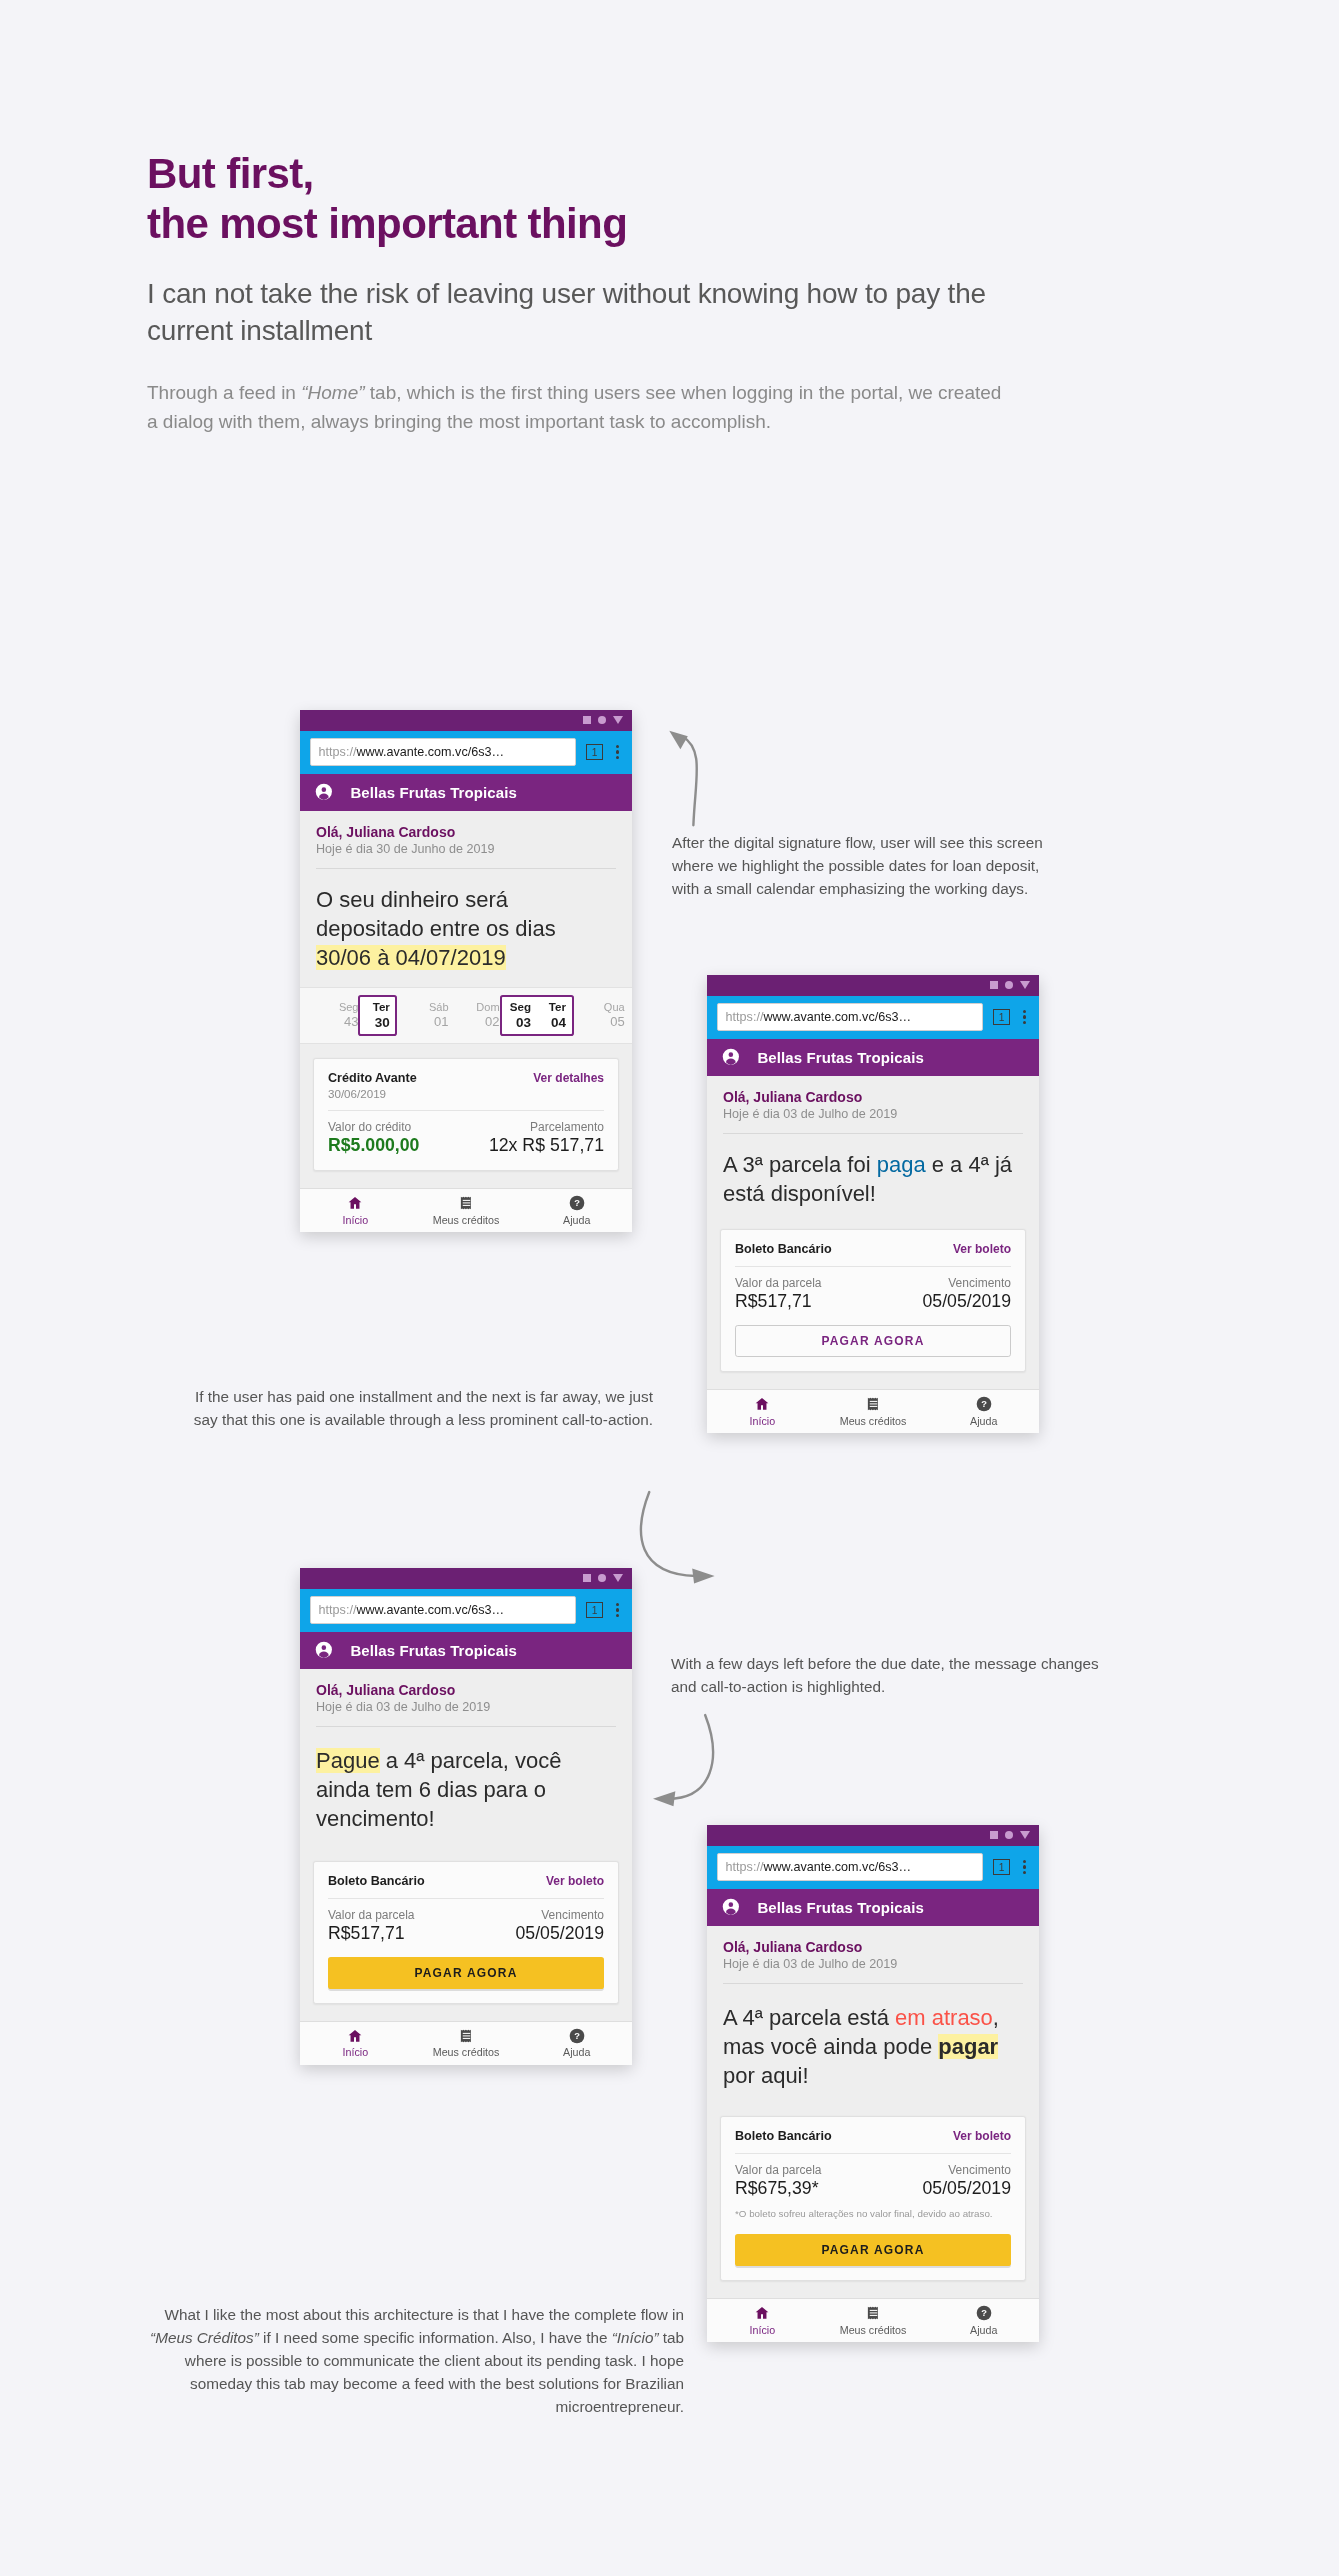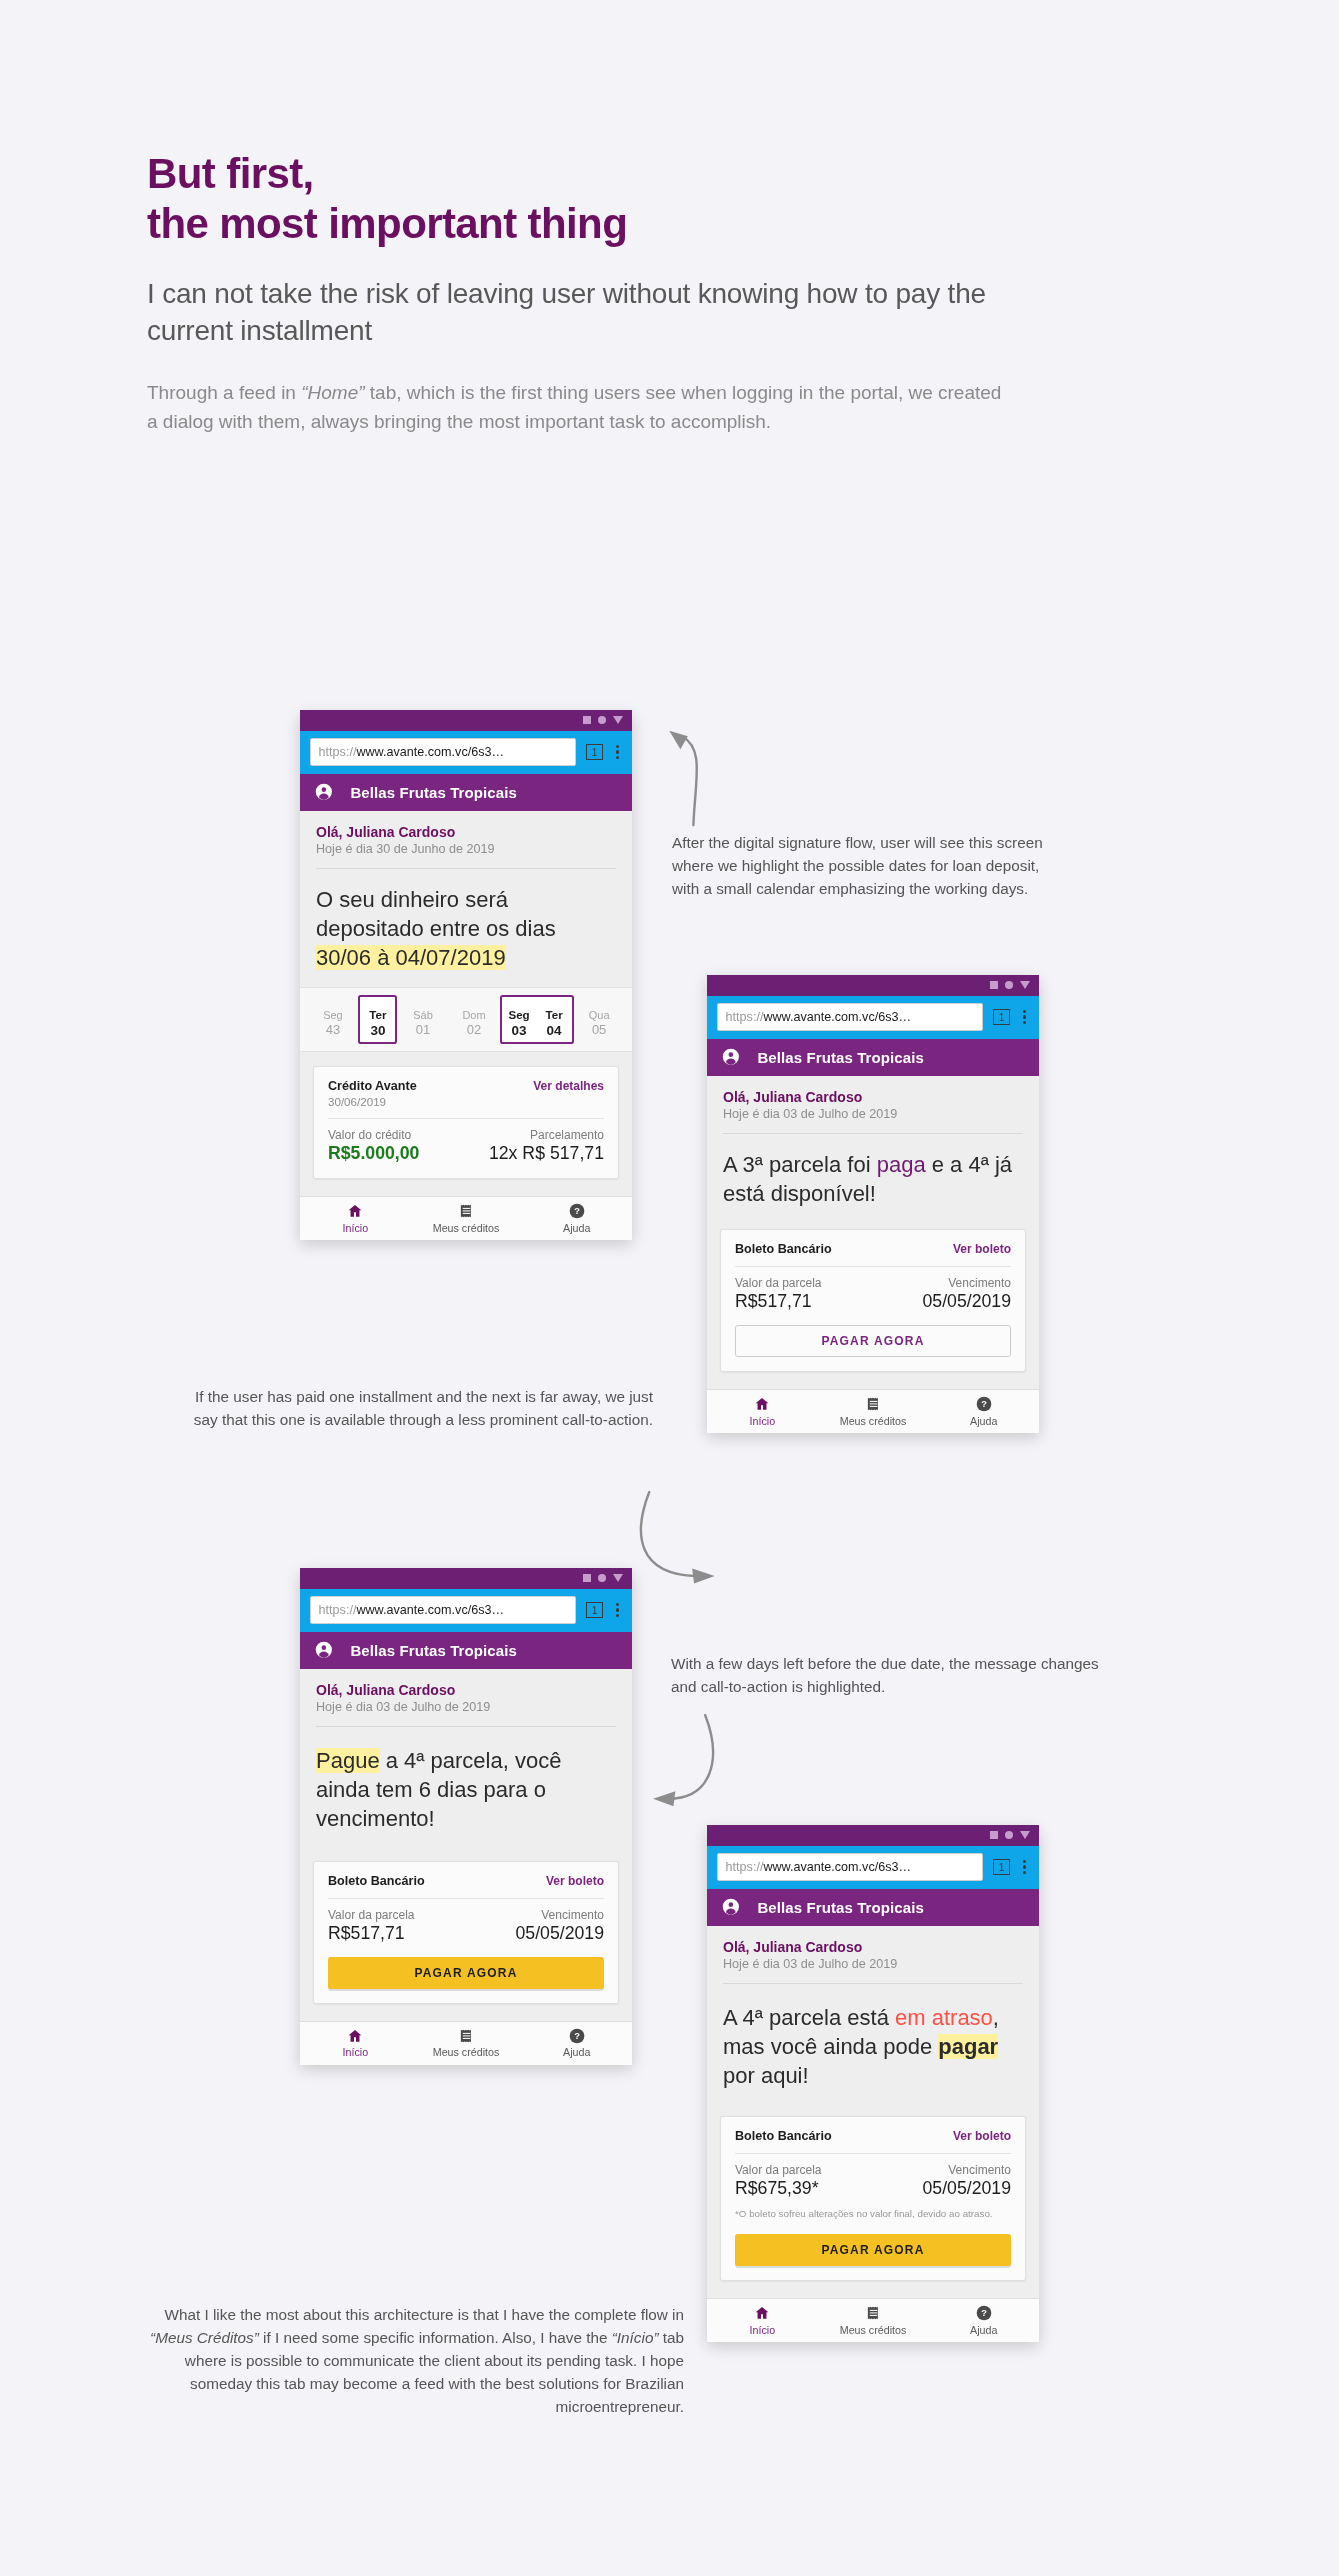--- a/index.html
+++ b/index.html
@@ -115,40 +115,39 @@
   .divider { height: 0.9px; background: #d8d8d8; margin: 0 16px; }
 
   .headline {
     padding: 16px 16px 15px 16px;
     font-size: 22px;
     line-height: 1.32;
     color: #2b2b2b;
     font-weight: normal;
   }
   .hl-yellow { background: #fdf1a0; }
-  .hl-green { color: #701a75; }
+  .hl-green { color: #0369a1; }
   .hl-red { color: #fa5248; }
   .hl-yellow-bold { background: #fdf1a0; font-weight: bold; }
 
   
   .calstrip {
     background: #f7f7f7;
     border-top: 0.9px solid #e2e2e2;
     border-bottom: 0.9px solid #e2e2e2;
     display: flex;
     align-items: center;
     padding: 6.5px 7.4px;
     gap: 0px;
   }
   .calday {
     flex: 1 1 0;
-    text-align: center;
+    text-align: right;
     padding: 3.7px 0;
     line-height: 1.28;
-    margin-top: 8px;
   }
   .calday .dw { font-size: 11px; color: #a5a5a5; }
   .calday .dn { font-size: 13px; color: #a5a5a5; }
   .calgroup {
     display: flex;
     border: 2.2px solid #7a2580;
     border-radius: 2.8px;
     background: #fff;
   }
   .calgroup .calday { padding: 2.8px 5.6px; min-width: 35px; }

